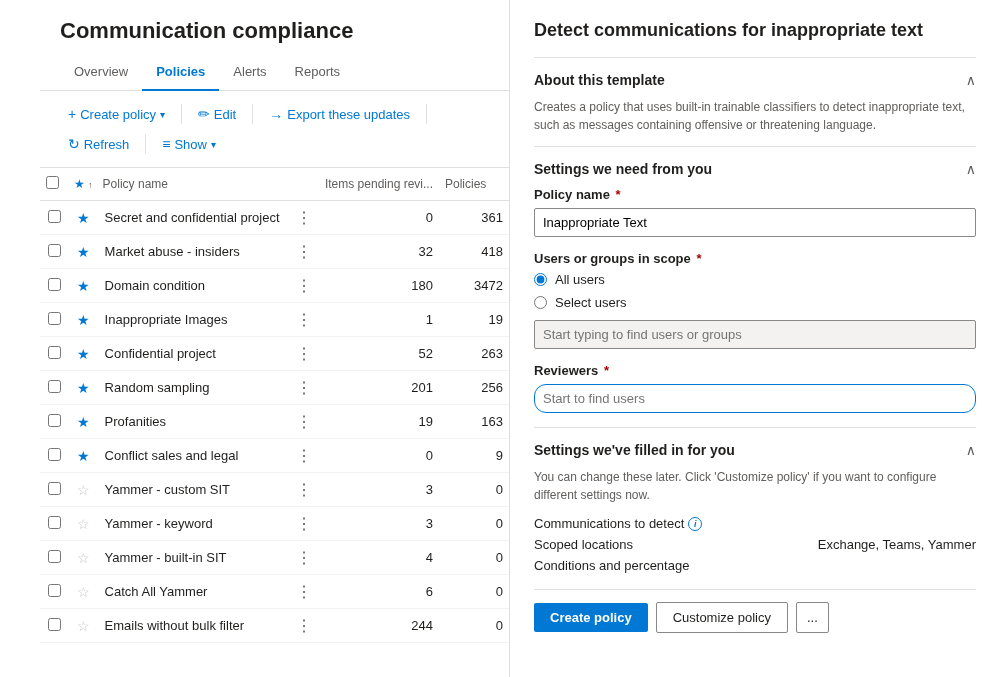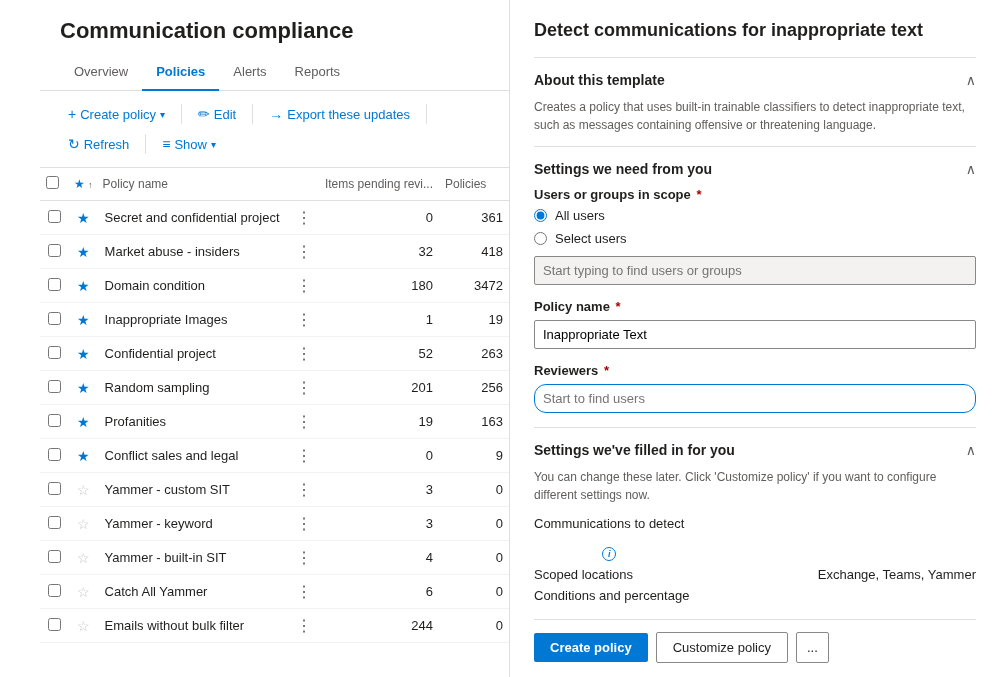--- a/index.html
+++ b/index.html
@@ -65,21 +65,21 @@
     .radio-item { display: flex; align-items: center; gap: 8px; font-size: 13px; cursor: pointer; }
     .radio-item input[type="radio"] { accent-color: #0078d4; cursor: pointer; }
 
     .users-input { width: 100%; border: 1px solid #8a8886; border-radius: 2px; padding: 6px 8px; font-size: 13px; background: #f3f2f1; color: #a19f9d; outline: none; }
 
     .reviewers-input { width: 100%; border: 1px solid #0078d4; border-radius: 12px; padding: 6px 8px; font-size: 13px; outline: none; color: #a19f9d; }
 
     .filled-section-desc { font-size: 12px; color: #605e5c; line-height: 1.5; margin-bottom: 12px; }
 
     .info-row { display: flex; justify-content: space-between; align-items: center; margin-bottom: 6px; }
-    .info-key { font-size: 13px; color: #201f1e; display: flex; align-items: center; gap: 16px; flex-direction: column; }
+    .info-key { font-size: 13px; color: #201f1e; display: flex; align-items: center; gap: 4px; }
     .info-val { font-size: 13px; color: #201f1e; }
     .info-icon { display: inline-flex; align-items: center; justify-content: center; width: 14px; height: 14px; border-radius: 50%; border: 1px solid #0078d4; color: #0078d4; font-size: 9px; font-style: italic; font-weight: 700; cursor: pointer; }
 
     .bottom-actions { display: flex; align-items: center; gap: 8px; margin-top: 16px; padding-top: 12px; border-top: 1px solid #e1dfdd; }
     .btn-primary { background: #0078d4; color: #fff; border: none; border-radius: 2px; padding: 7px 16px; font-size: 13px; cursor: pointer; font-weight: 600; }
     .btn-secondary { background: #fff; color: #201f1e; border: 1px solid #8a8886; border-radius: 2px; padding: 7px 16px; font-size: 13px; cursor: pointer; }
     .btn-dots { background: transparent; border: 1px solid #8a8886; border-radius: 2px; padding: 7px 10px; font-size: 13px; cursor: pointer; color: #201f1e; }
 
     .form-field { margin-bottom: 14px; }
   </style>
@@ -345,44 +345,44 @@
 
     <hr class="section-divider">
 
     <div class="section-header">
       <span class="section-label">Settings we need from you</span>
       <span class="collapse-icon">∧</span>
     </div>
 
     <div class="form-field">
       <div class="field-label">
+        <span>Policy name</span><span class="required-star"> *</span>
+      </div>
+      <input type="text" class="text-input" value="Inappropriate Text" style="">
+    </div>
+
+    <div class="form-field">
+      <div class="field-label">
         <span>Users or groups in scope</span><span class="required-star"> *</span>
       </div>
       <div class="radio-group">
         <label class="radio-item">
           <input type="radio" name="users-scope" checked="" style="">
           <span>All users</span>
         </label>
         <label class="radio-item">
           <input type="radio" name="users-scope" style="">
           <span>Select users</span>
         </label>
       </div>
       <input type="text" class="users-input" disabled="" placeholder="Start typing to find users or groups" style="">
     </div>
 
     <div class="form-field">
       <div class="field-label">
-        <span>Policy name</span><span class="required-star"> *</span>
-      </div>
-      <input type="text" class="text-input" value="Inappropriate Text" style="">
-    </div>
-
-    <div class="form-field">
-      <div class="field-label">
         <span>Reviewers</span><span class="required-star"> *</span>
       </div>
       <input type="text" class="reviewers-input" placeholder="Start to find users" style="">
     </div>
 
     <hr class="section-divider">
 
     <div class="section-header">
       <span class="section-label">Settings we've filled in for you</span>
       <span class="collapse-icon">∧</span>

